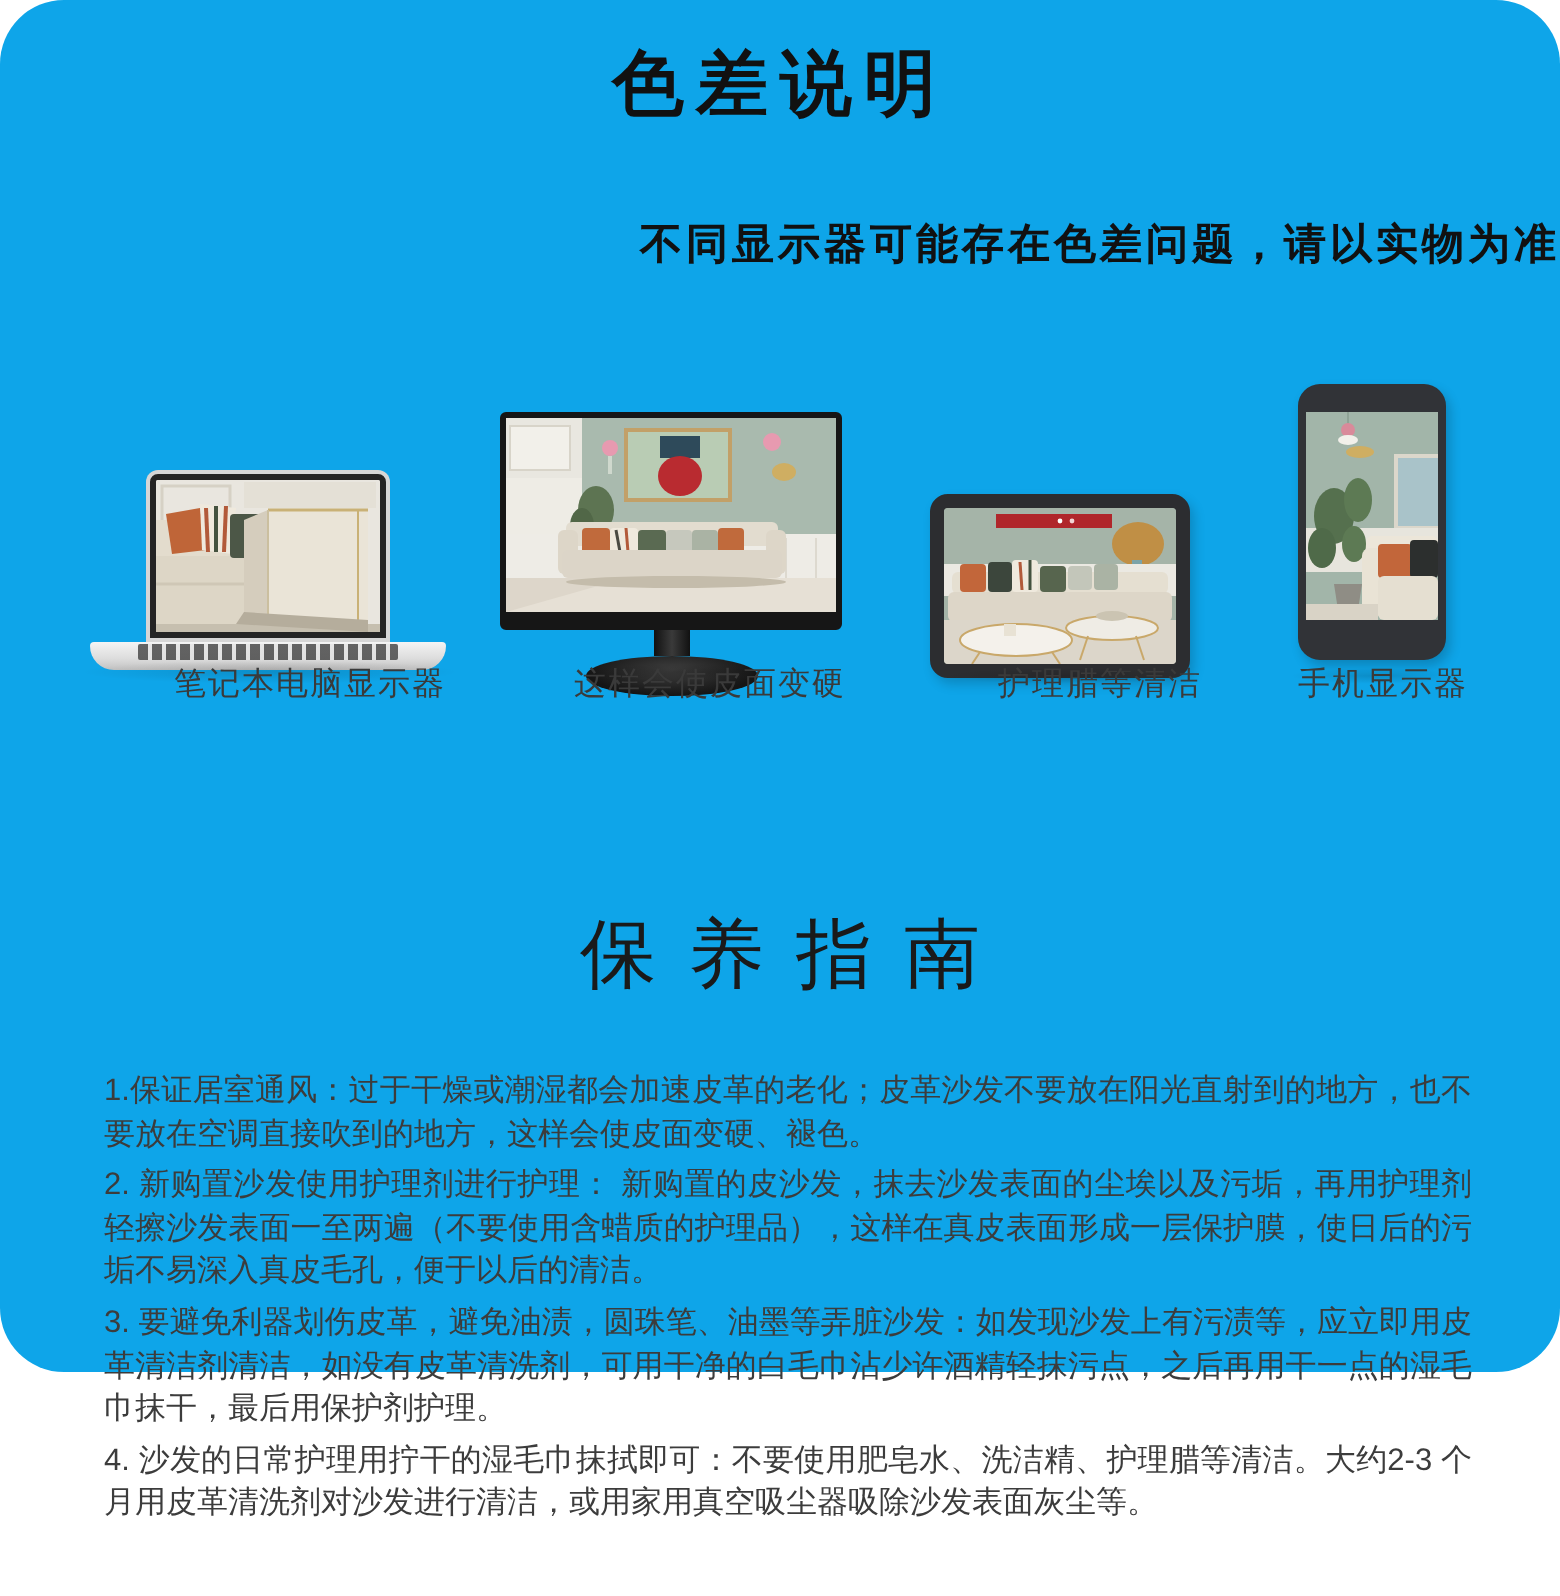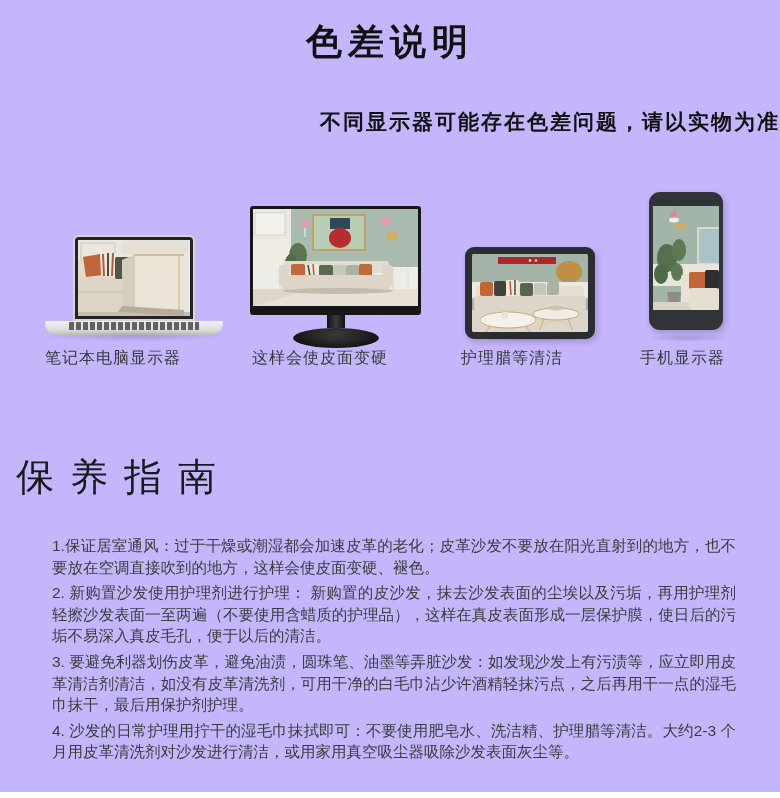--- a/index.html
+++ b/index.html
@@ -1,43 +1,43 @@
 <!DOCTYPE html>
 <html><head>
 <meta charset="utf-8">
 <style>
   html,body{margin:0;padding:0;}
   body{
     font-family:"Liberation Sans","DejaVu Sans",sans-serif;
     background:#ffffff;
     width:780px;height:798px;overflow:hidden;
   }
-  .page{position:relative;width:780px;height:792px;background:#c4b5fd;}
+  .page{position:relative;width:780px;height:686px;background:#0ea5e9;border-radius:32px;}
 
   
   .color-title{
     position:absolute;top:18px;left:0;width:780px;
     text-align:center;font-size:36px;font-weight:800;color:#111;
     letter-spacing:6px;
   }
   .color-subtitle{
     position:absolute;top:108px;left:0;width:780px;
     text-align:right;font-size:21px;font-weight:700;color:#111;
     letter-spacing:2px;
   }
   .care-title{
     position:absolute;top:452px;left:0;width:780px;
-    text-align:left;font-size:38px;font-weight:500;color:#1a1a1a;
+    text-align:center;font-size:38px;font-weight:500;color:#1a1a1a;
     letter-spacing:16px;text-indent:16px;
   }
 
   
   .device{position:absolute;}
   .dev-caption{
-    position:absolute;top:348px;text-align:left;
+    position:absolute;top:332px;text-align:right;
     font-size:16px;color:#3a3a3a;letter-spacing:1px;white-space:nowrap;
   }
   .scene{display:block;}
 
   
   .laptop{left:45px;top:237px;width:178px;}
   .laptop .lcd{
     width:112px;height:76px;margin:0 auto;
     border:3px solid #242424;border-radius:4px 4px 0 0;
     box-shadow:0 0 0 2px #d6d6d6;background:#e9e6df;overflow:hidden;

